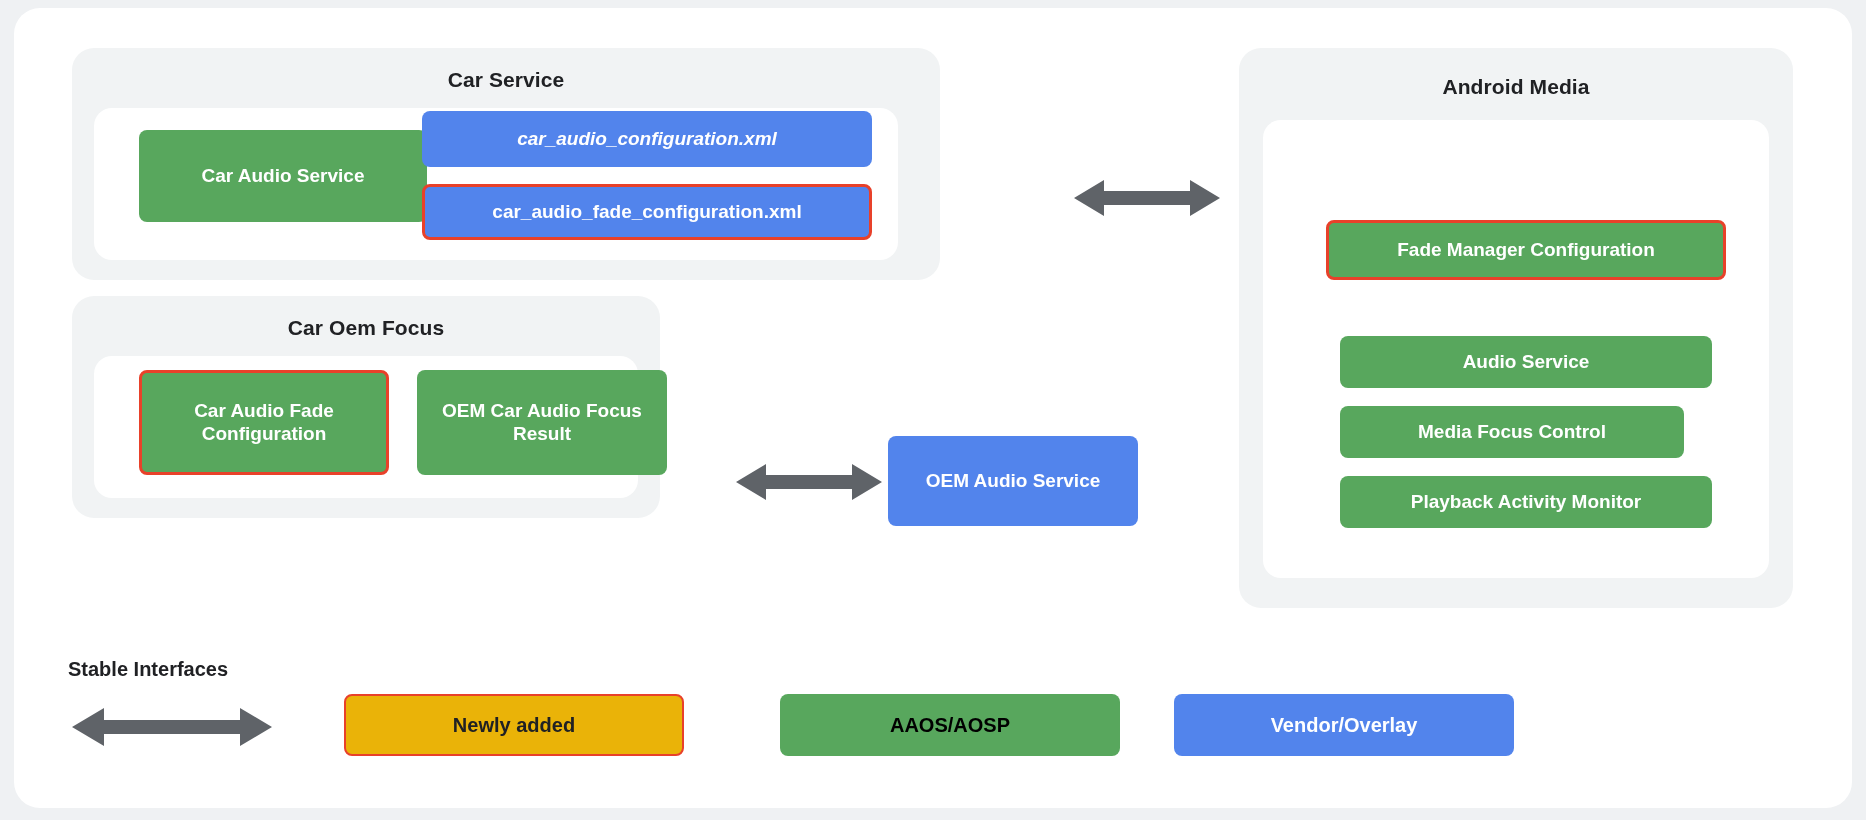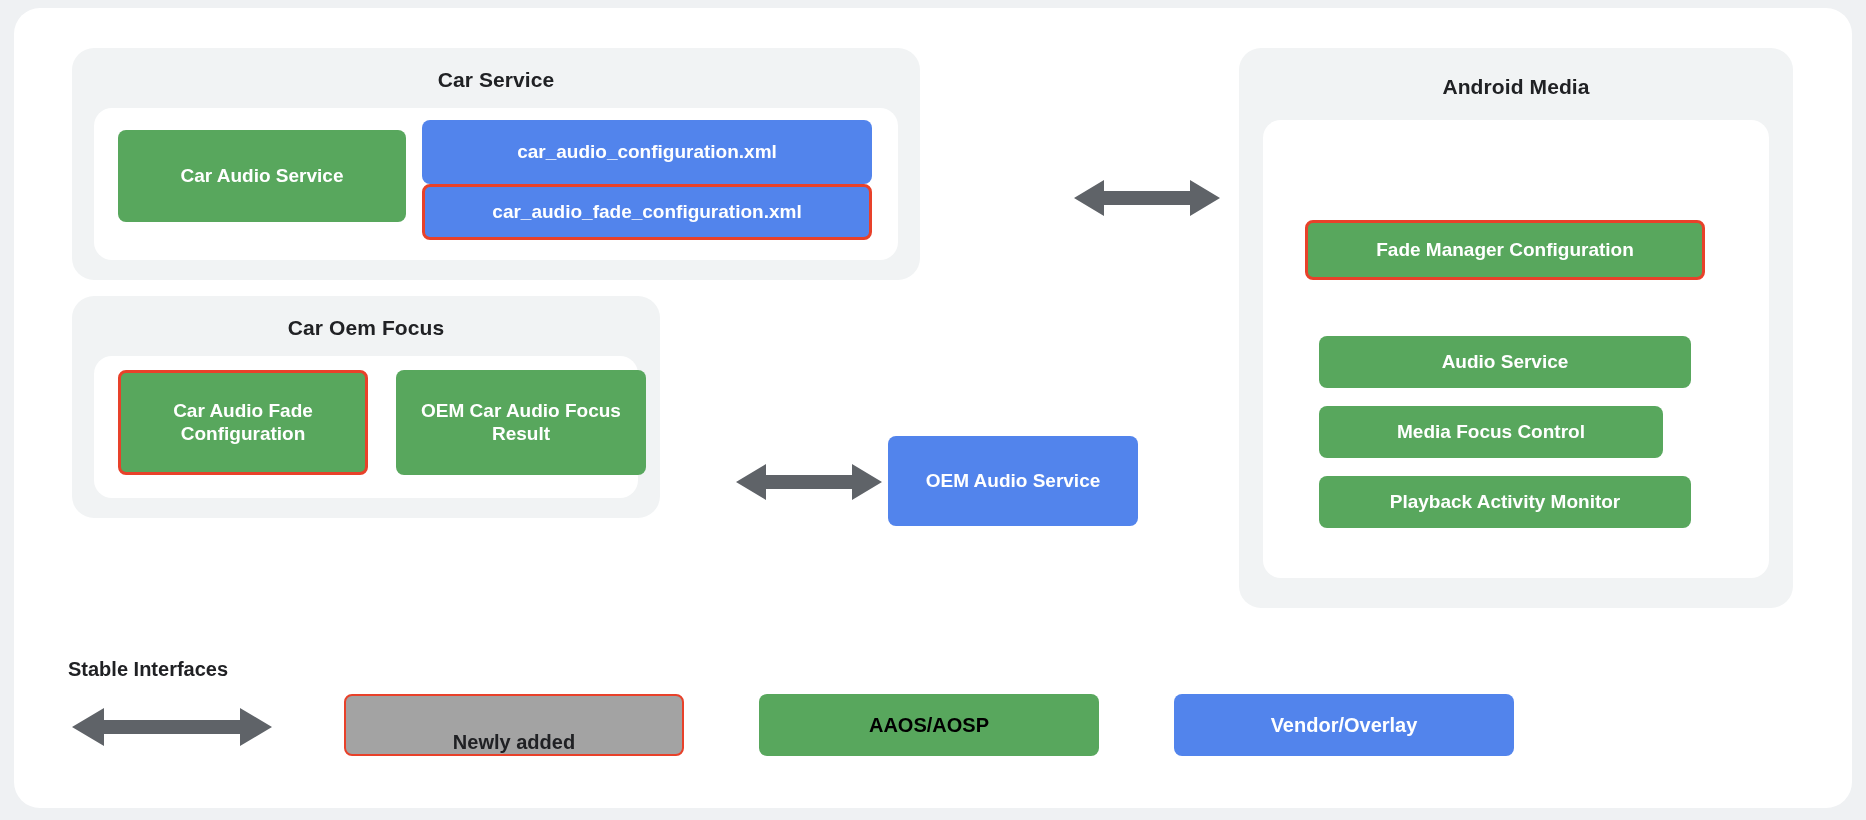--- a/index.html
+++ b/index.html
@@ -44,21 +44,21 @@
     justify-content:center;
     text-align:center;
     border-radius:8px;
     color:#ffffff;
     font-size:19px;
     font-weight:700;
     line-height:1.18;
     box-sizing:border-box;
     padding:2px 8px;
   }
-  .green{background:#58a75d;}
+  .green{background:#58a75d;margin-left:21px;}
   .blue {background:#5284ec;}
   .newbox{border:3px solid #e8412a;}
 
   
   .arrow{position:absolute;}
   .arrow svg{display:block;}
 
   
   .legend-label{
     position:absolute;
@@ -67,40 +67,39 @@
     color:#202124;
   }
   .legend-box{
     position:absolute;
     display:flex;align-items:center;justify-content:center;
     border-radius:8px;
     font-size:20px;font-weight:700;
     box-sizing:border-box;
   }
   .legend-outline{
-    background:#a3a3a3;
+    background:#eab308;
     border:2px solid #e8412a;
     color:#202124;
-    align-items:flex-end;
   }
 </style>
 </head>
 <body>
 
 <div class="page">
 
-  <div class="panel" style="left:58px;top:40px;width:848px;height:232px;">
+  <div class="panel" style="left:58px;top:40px;width:848px;height:232px;padding-left:20px;">
     <div class="panel-title" style="top:20px;">Car Service</div>
     <div class="inner" style="left:22px;top:60px;width:804px;height:152px;">
 
       <div class="node green" style="left:24px;top:22px;width:288px;height:92px;">
         <span>Car Audio Service</span>
       </div>
 
-      <div class="node blue" style="left:328px;top:12px;width:450px;height:64px;">
+      <div class="node blue" style="left:328px;top:3px;width:450px;height:56px;font-style:italic;">
         <span>car_audio_configuration.xml</span>
       </div>
 
       <div class="node blue newbox" style="left:328px;top:76px;width:450px;height:56px;align-items:center;">
         <span>car_audio_fade_configuration.xml</span>
       </div>
 
     </div>
   </div>
 

